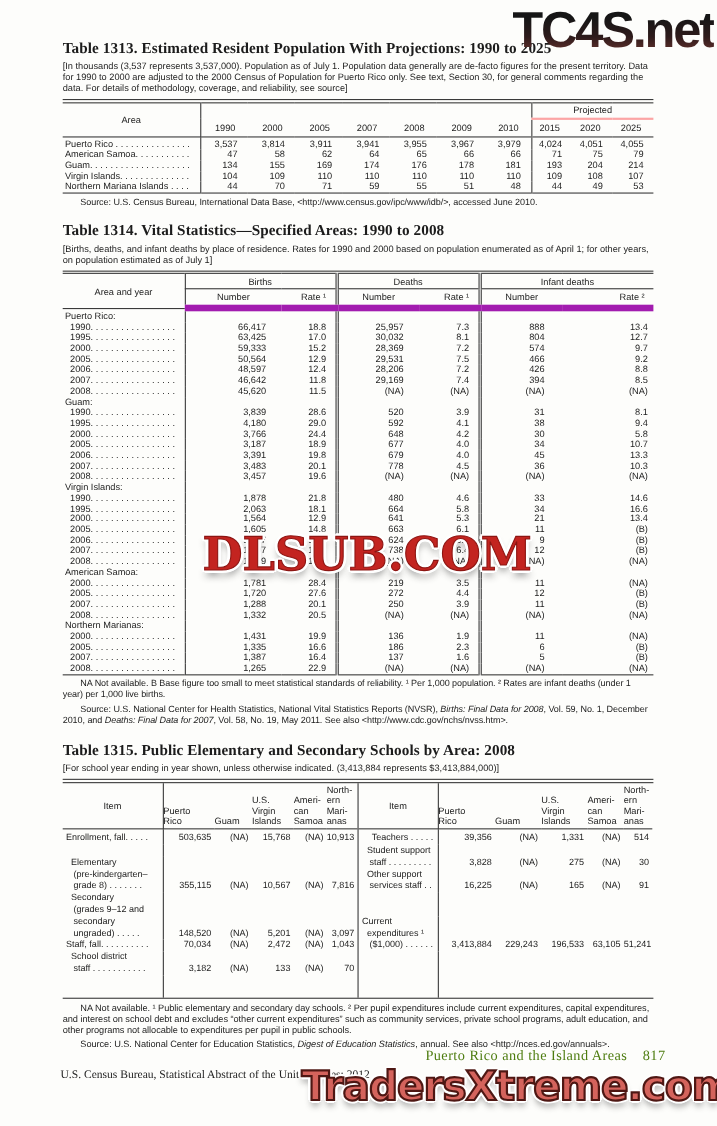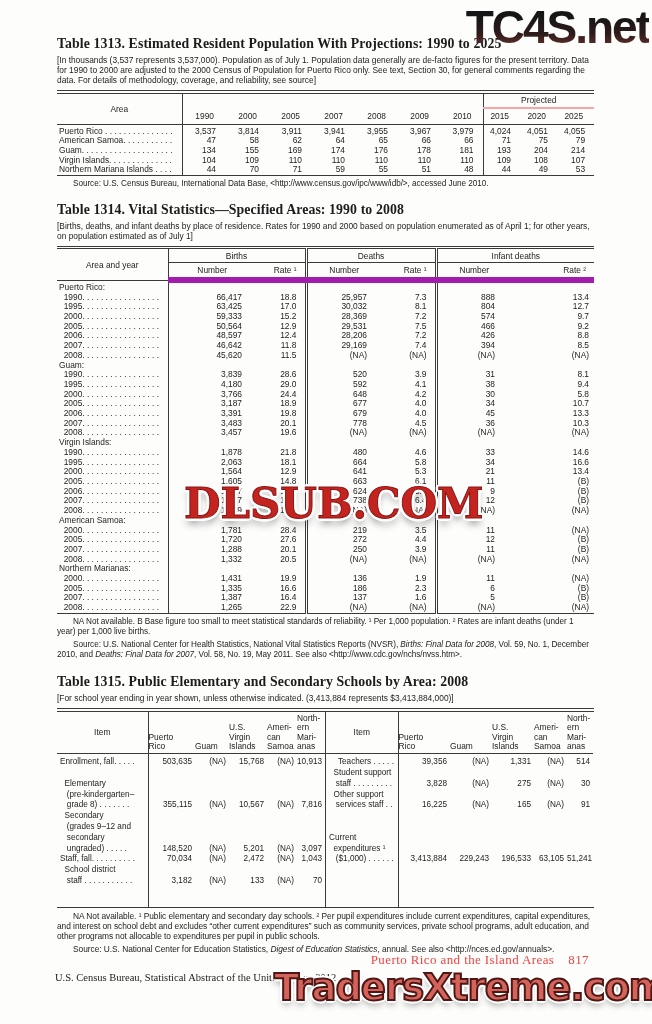--- a/index.html
+++ b/index.html
@@ -61,22 +61,22 @@
   .half thead th.item{text-align:center;vertical-align:middle;border-right:1px solid #3a3a3a;padding:0;}
   .half tbody td{vertical-align:bottom;line-height:10.8px;}
   .half tbody td:first-child{border-right:1px solid #3a3a3a;padding-left:3px;}
   .half tbody td:not(:first-child){padding-right:3px;}
   .half tbody td div{white-space:pre;}
   .half tbody tr{height:1px;}
   .half tbody tr.fill{height:auto;}
   .half tbody tr:first-child td{padding-top:3px;}
 
   
-  .footer-line{position:absolute;right:63px;top:952px;margin:0;font-family:"Liberation Serif",serif;
-               font-size:13px;letter-spacing:.4px;color:#ef4444;}
+  .footer-line{position:absolute;right:47px;top:952px;margin:0;font-family:"Liberation Serif",serif;
+               font-size:13px;letter-spacing:.4px;color:#4d7c0f;}
   .footer-line .pgnum{padding-left:14px;}
   .footer-src{position:absolute;left:55px;top:972px;margin:0;font-family:"Liberation Serif",serif;
               font-size:10.5px;color:#222;}
 
   
   .wm{position:absolute;white-space:nowrap;pointer-events:none;}
   .wm-top{top:0;right:3px;font-family:"Liberation Sans",sans-serif;font-weight:700;font-size:46px;
           letter-spacing:-2px;
           background:linear-gradient(180deg,#161616 30%,#2e1b1b 62%,#7c3c36 100%);
           -webkit-background-clip:text;background-clip:text;color:transparent;z-index:6;}

